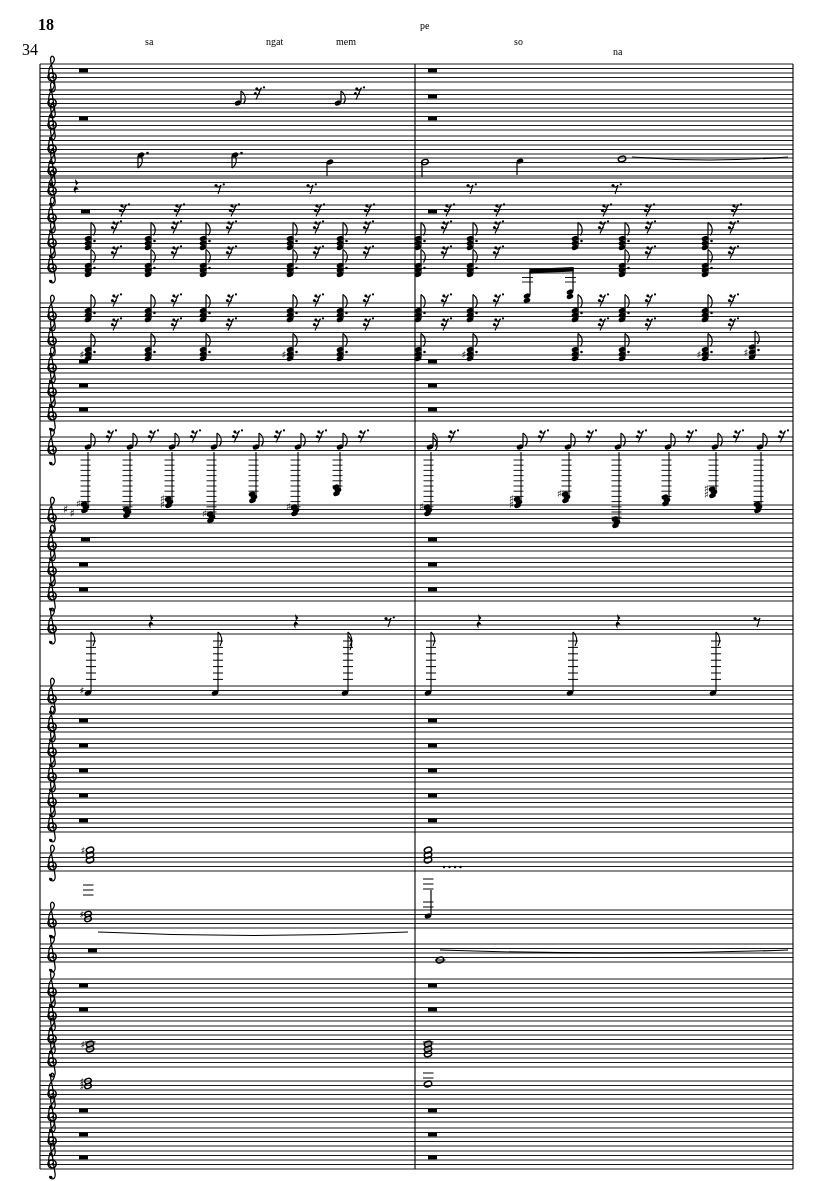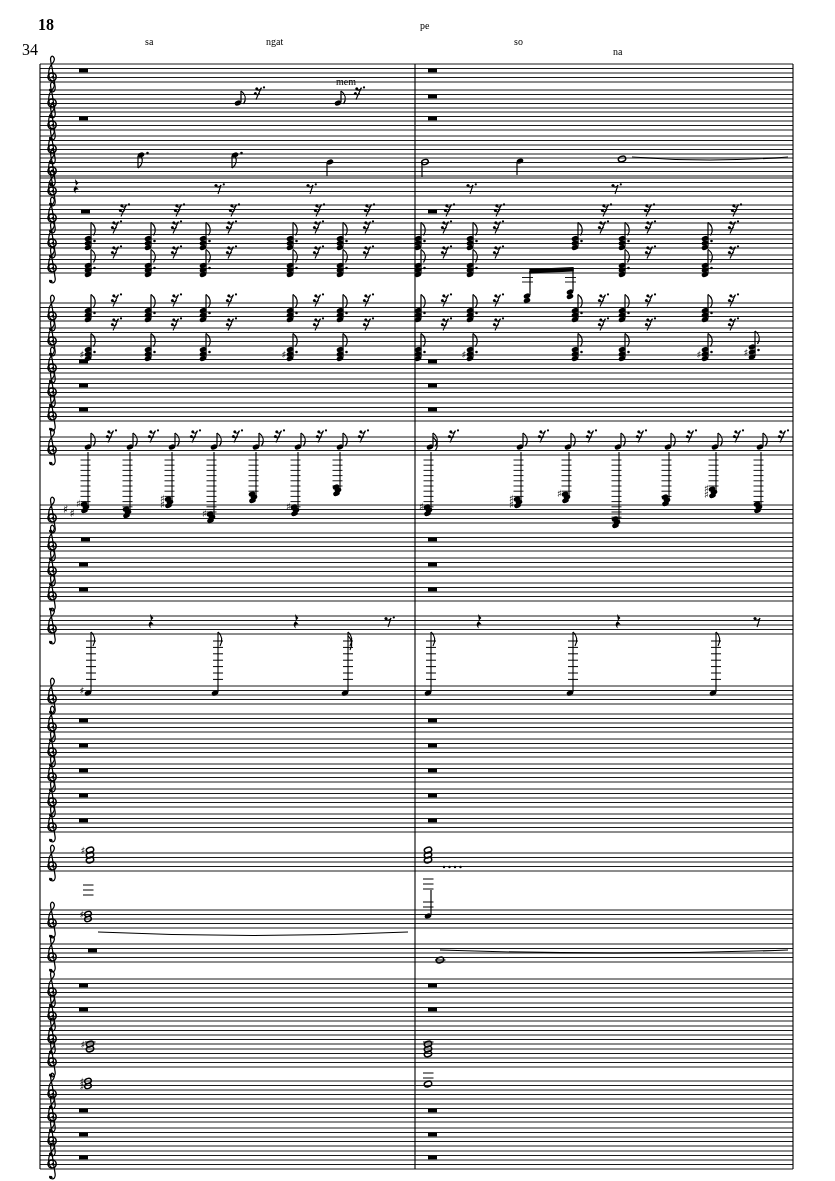--- a/index.html
+++ b/index.html
@@ -1549,18 +1549,18 @@
         <rect x="79" y="1155.7" width="9" height="3.8" fill="#000000"></rect>
         <rect x="428" y="1155.7" width="9" height="3.8" fill="#000000"></rect>
       </g>
       <line x1="40" y1="64" x2="40" y2="1169" stroke="#000000" stroke-width="1.1"></line>
       <line x1="415" y1="64" x2="415" y2="1169" stroke="#000000" stroke-width="1.1"></line>
       <line x1="793" y1="64" x2="793" y2="1169" stroke="#000000" stroke-width="1.1"></line>
     </svg>
   <div class="lyrics" id="lyrics">
       <span style="left: 145px; top: 36px;">sa</span>
       <span style="left: 238px; top: 36px; margin-left: 28px;">ngat</span>
-      <span style="left: 336px; top: 36px; margin-top: 40px;">mem</span>
+      <span style="left: 336px; top: 36px;">mem</span>
       <span style="left: 420px; top: 20px;">pe</span>
       <span style="left: 514px; top: 36px;">so</span>
       <span style="left: 613px; top: 46px;">na</span>
     </div>
 </div>
 
 </body></html>

